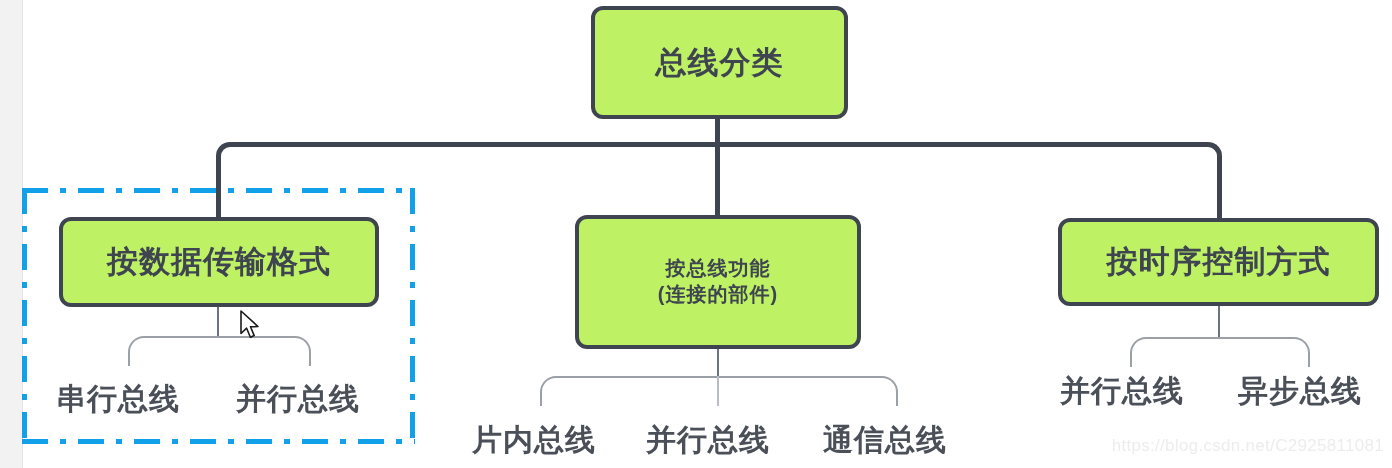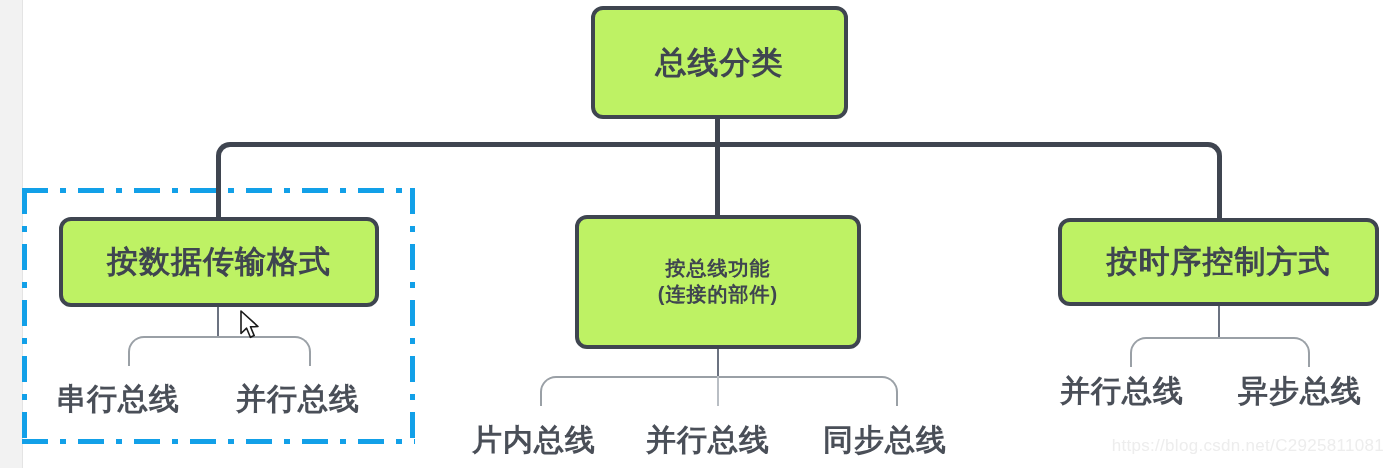--- a/index.html
+++ b/index.html
@@ -160,21 +160,21 @@
   <div class="leaf" id="leaf-1-0">串行总线</div>
   <div class="leaf" id="leaf-1-1">并行总线</div>
 
   <div class="node" id="node-b2">按总线功能
 (连接的部件)</div>
   <div class="substub" id="sub2-stub"></div>
   <div class="subbar" id="sub2-bar"></div>
   <div class="substub" id="sub2-mid"></div>
   <div class="leaf" id="leaf-2-0">片内总线</div>
   <div class="leaf" id="leaf-2-1">并行总线</div>
-  <div class="leaf" id="leaf-2-2">同步总线</div>
+  <div class="leaf" id="leaf-2-2">通信总线</div>
 
   <div class="node" id="node-b3">按时序控制方式</div>
   <div class="substub" id="sub3-stub"></div>
   <div class="subbar" id="sub3-bar"></div>
   <div class="leaf" id="leaf-3-0">并行总线</div>
   <div class="leaf" id="leaf-3-1">异步总线</div>
 
   <div id="highlight-dd"></div>
 
   <div id="watermark">https://blog.csdn.net/C2925811081</div>

